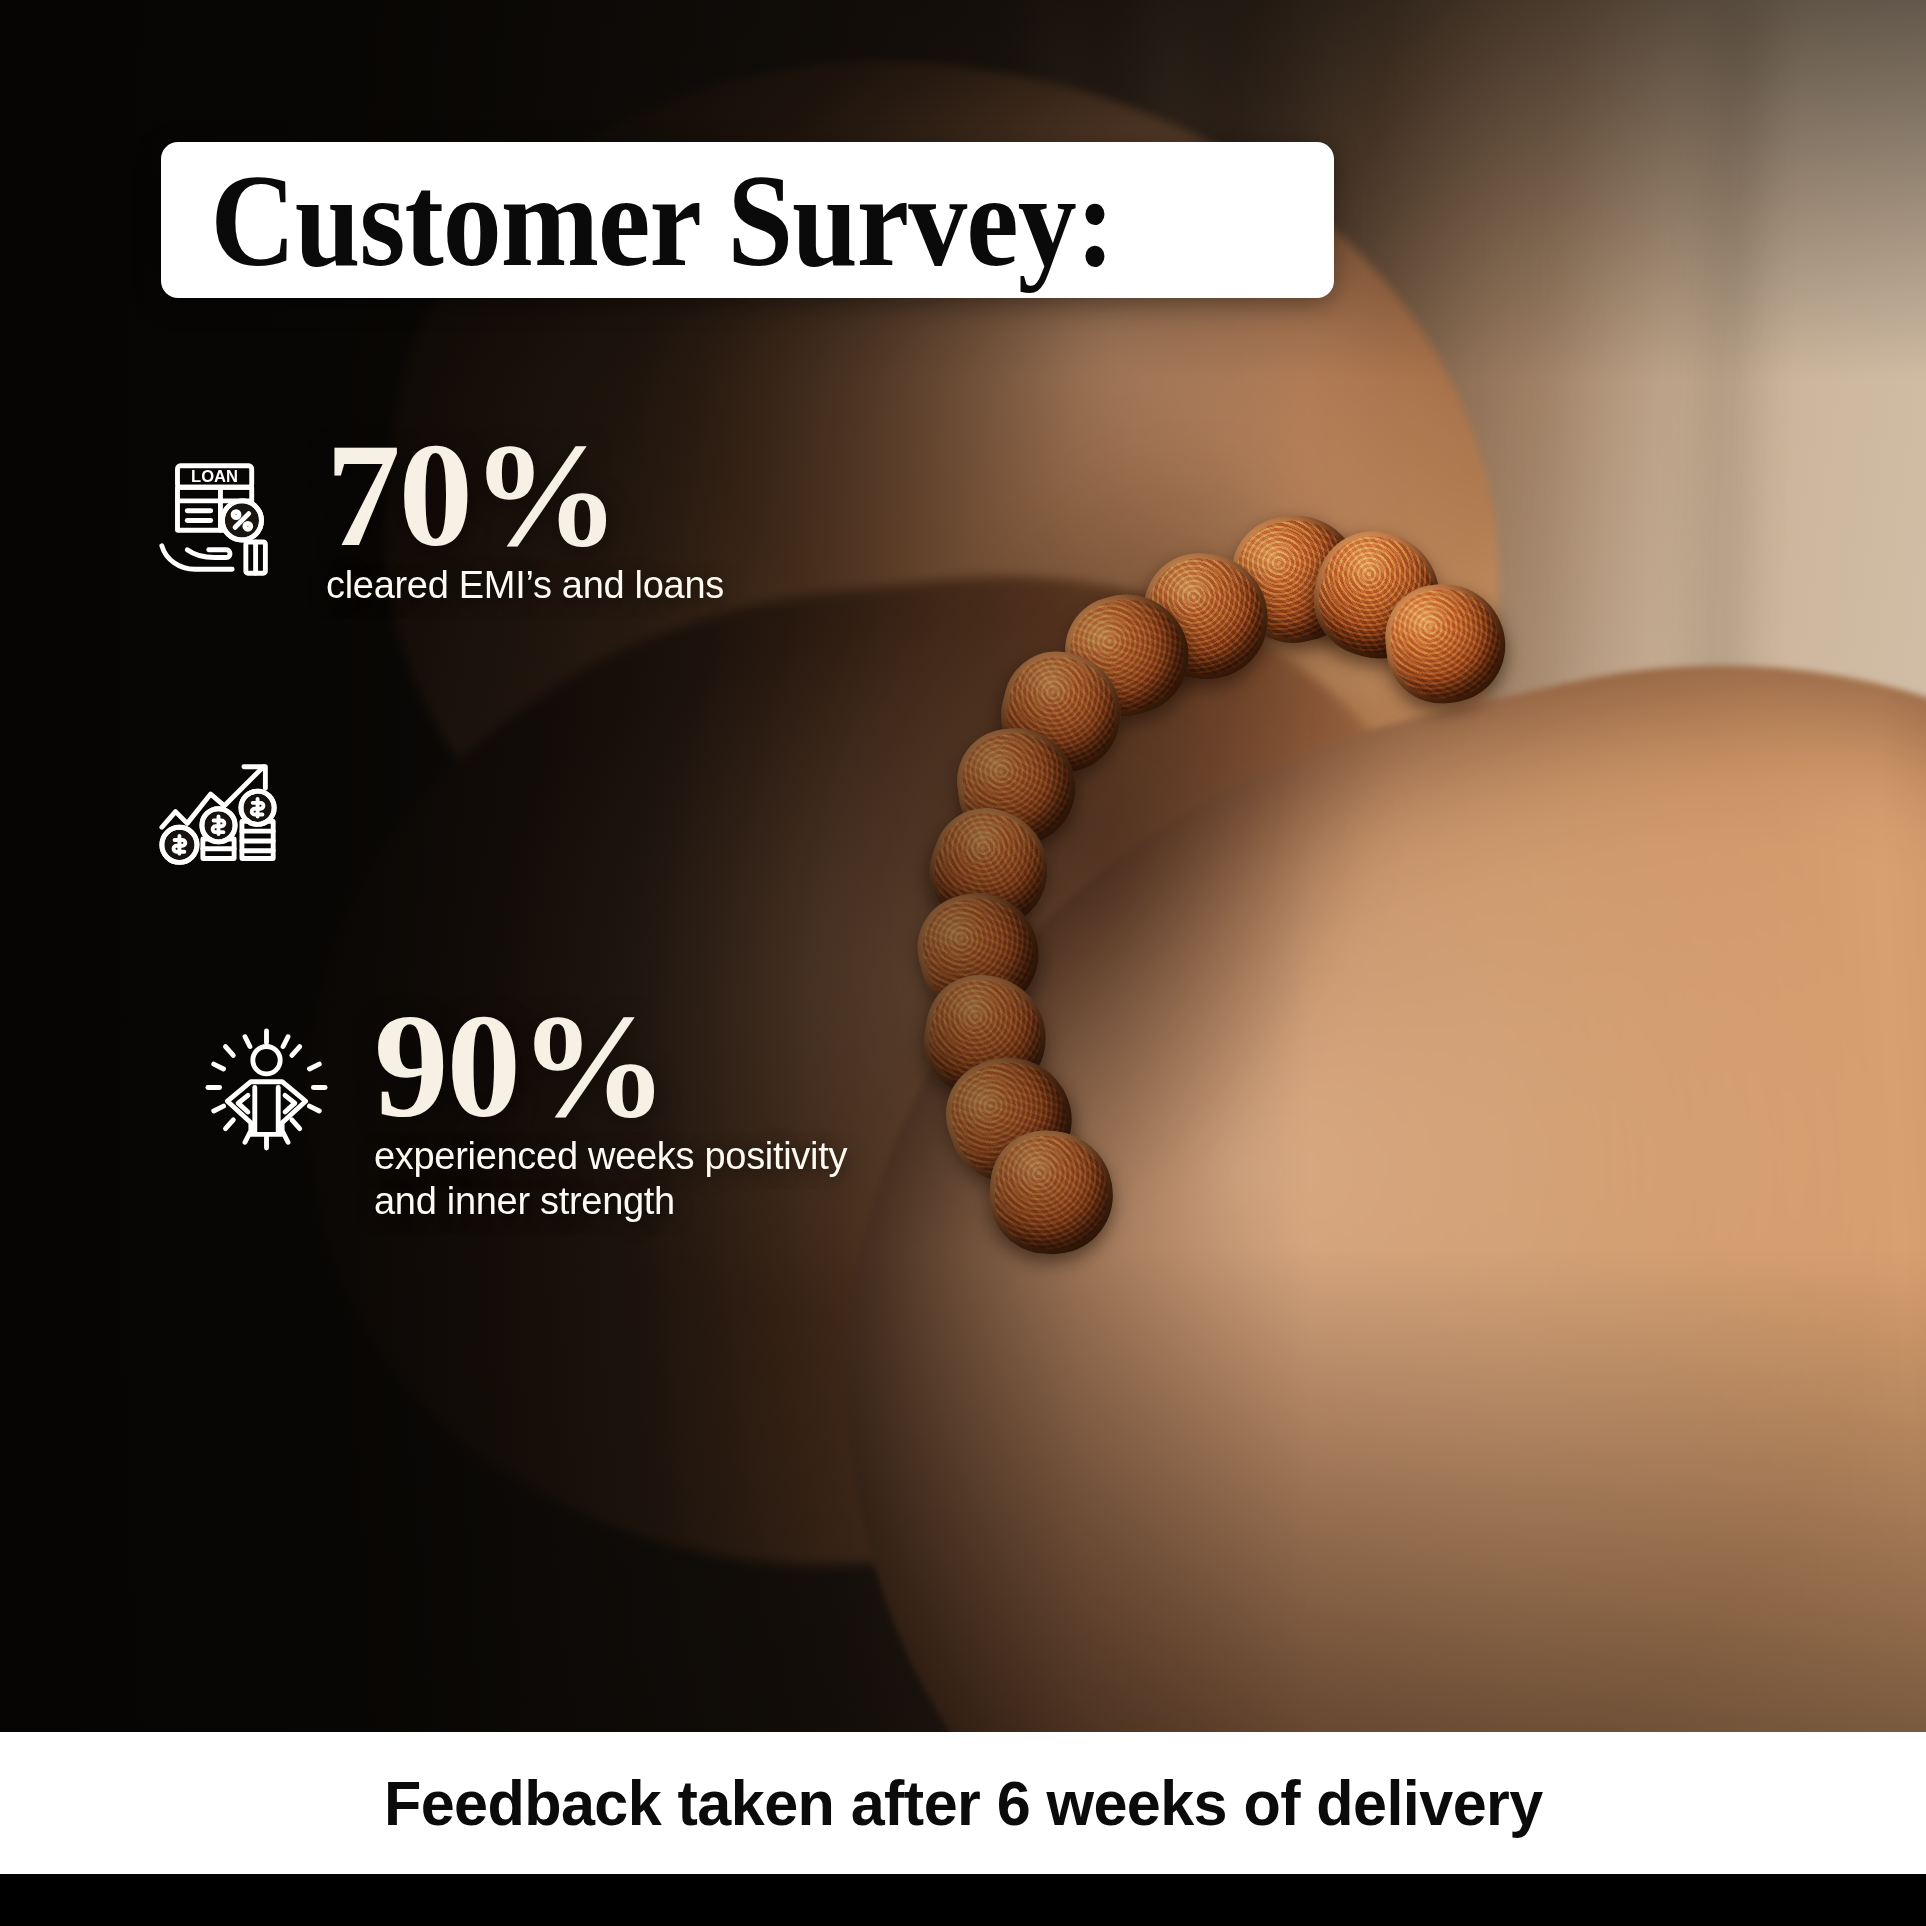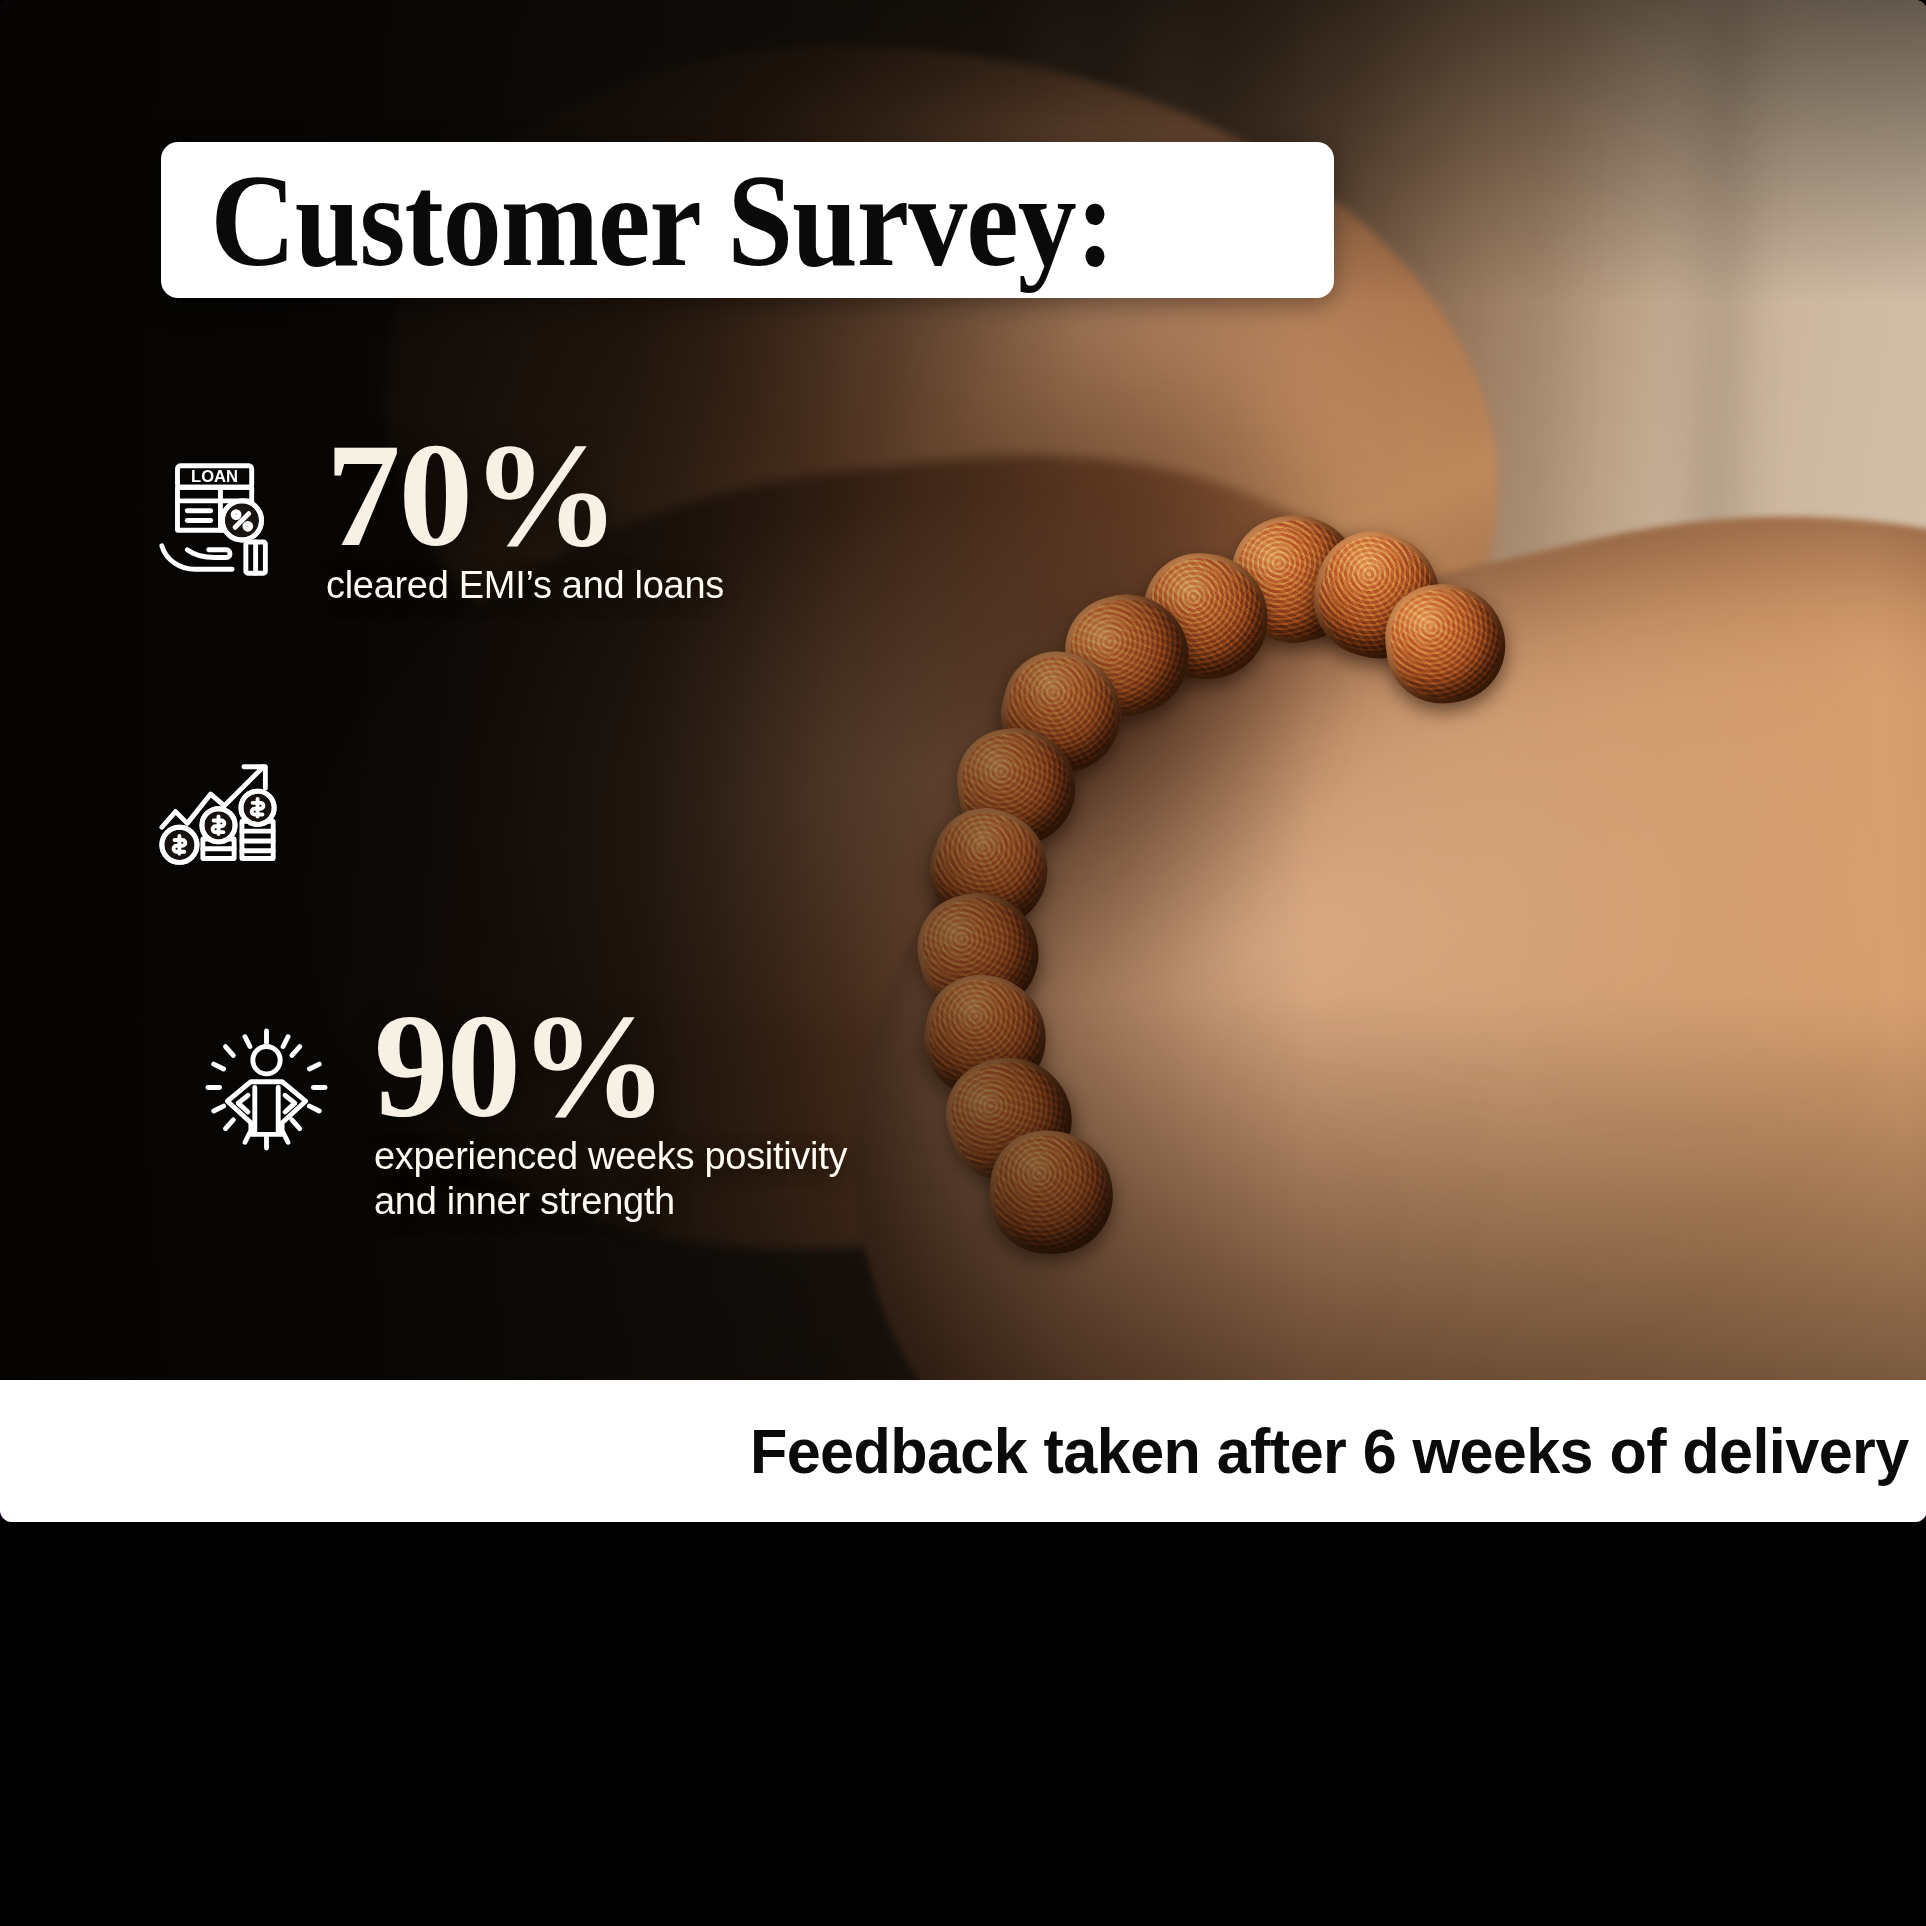--- a/index.html
+++ b/index.html
@@ -4,25 +4,24 @@
 <title>Customer Survey Infographic</title>
 <style>
   html, body {
     margin: 0;
     padding: 0;
     background: #000;
   }
   #poster {
     position: relative;
     width: 1927px;
-    height: 1522px;
+    height: 1874px;
     overflow: hidden;
     font-family: "Liberation Sans", sans-serif;
     background: #a21caf;
-    border-radius: 12px;
   }
 
   
   .photo {
     position: absolute;
     inset: 0 0 142px 0;
     overflow: hidden;
     background: #14100d;
   }
   
@@ -211,21 +210,21 @@
   }
 
   
   .footer {
     position: absolute;
     left: 0; right: 0; bottom: 0;
     height: 142px;
     background: #ffffff;
     display: flex;
     align-items: center;
-    justify-content: flex-end;
+    justify-content: center;
   }
   .footer-text {
     font-family: "Liberation Sans", sans-serif;
     font-weight: 700;
     font-size: 63px;
     color: #0b0b0b;
     letter-spacing: -0.6px;
     transform: scaleX(.97);
   }
 </style>

